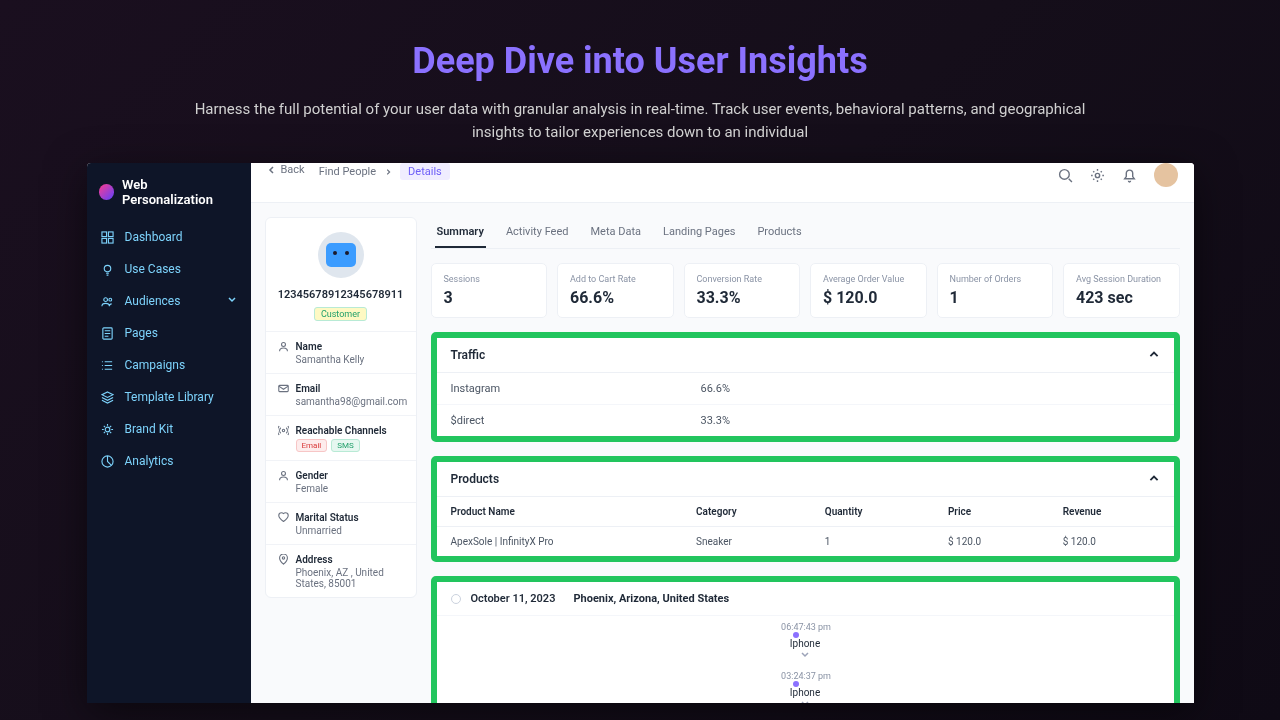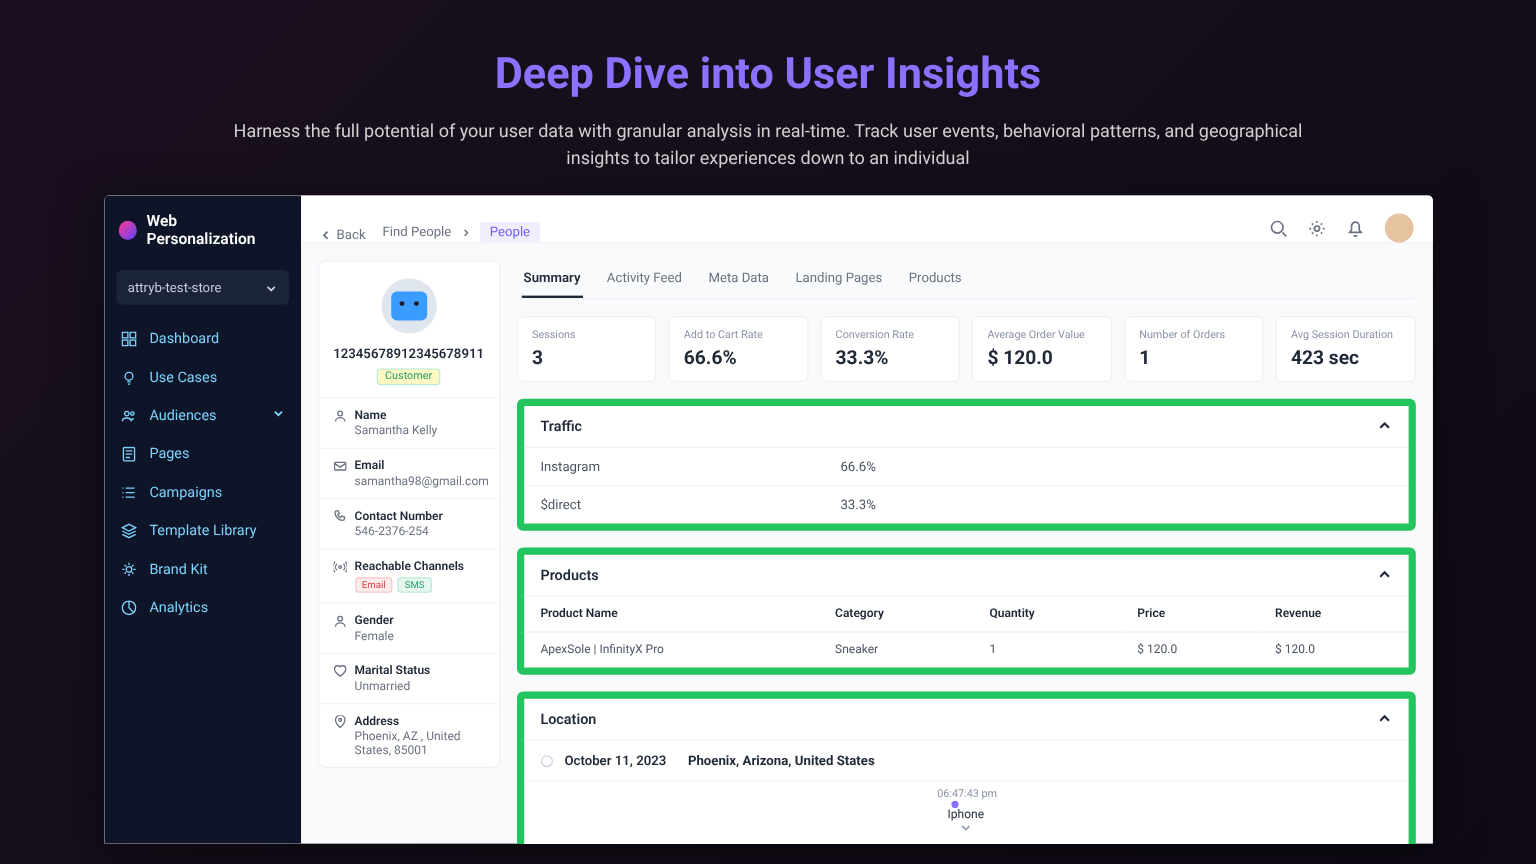--- a/index.html
+++ b/index.html
@@ -10,21 +10,21 @@
 .app { display: flex; width: 1107px; height: 540px; margin: 0 auto; background: #fff; border-radius: 4px 4px 0 0; overflow: hidden; box-shadow: 0 10px 40px rgba(0,0,0,0.5); }
 .sidebar { width: 164px; background: #0e1528; color: #9ca3b8; display: flex; flex-direction: column; font-size: 12px; }
 .brand { display: flex; align-items: center; gap: 8px; padding: 14px 12px; color: #fff; font-weight: 600; font-size: 13px; }
 .brand-icon { width: 16px; height: 16px; background: linear-gradient(135deg,#ff3b8f,#5b42ff); border-radius: 50%; }
 .store-select { margin: 4px 10px 12px; background: #1c2438; border-radius: 5px; padding: 8px 10px; display: flex; justify-content: space-between; align-items: center; cursor: pointer; color: #c5cce0; font-size: 11px; }
 .nav { flex: 1; }
 .nav-item { display: flex; gap: 10px; padding: 9px 14px; cursor: pointer; color: #7dd3fc; font-size: 12px; }
 .nav-icon { width: 14px; height: 14px; display: flex; align-items: center; justify-content: center; }
 .nav-item .chev { margin-left: auto; }
 .main { flex: 1; display: flex; flex-direction: column; background: #f9fafc; }
-.topbar { background: #fff; height: 40px; display: flex; align-items: flex-end; padding: 0 16px; border-bottom: 1px solid #edf0f5; }
+.topbar { background: #fff; height: 40px; display: flex; align-items: flex-start; padding: 0 16px; border-bottom: 1px solid #edf0f5; }
 .back { display: flex; align-items: center; gap: 4px; font-size: 11px; color: #6b7280; cursor: pointer; }
 .crumbs { margin-left: 14px; font-size: 11px; color: #6b7280; display: flex; align-items: center; gap: 8px; }
 .crumb-active { color: #6d5ef7; background: #f0edff; padding: 2px 8px; border-radius: 3px; }
 .topbar-right { margin-left: auto; display: flex; align-items: center; gap: 16px; }
 .top-icon { width: 16px; height: 16px; cursor: pointer; color: #6b7280; display: flex; align-items: center; justify-content: center; }
 .avatar-small { width: 24px; height: 24px; border-radius: 50%; background: #e5c3a0; cursor: pointer; }
 .content { flex: 1; display: flex; overflow: hidden; }
 .profile-col { width: 180px; padding: 14px; }
 .profile-card { background: #fff; border-radius: 6px; border: 1px solid #edf0f5; overflow: hidden; }
 .profile-head { text-align: center; padding: 14px 8px 10px; }
@@ -76,28 +76,20 @@
   <h1>Deep Dive into User Insights</h1>
   <p>Harness the full potential of your user data with granular analysis in real-time. Track user events, behavioral patterns, and geographical insights to tailor experiences down to an individual</p>
 </div>
 
 <div class="app">
   <aside class="sidebar">
     <div class="brand">
       <span class="brand-icon"></span>
       <span>Web Personalization</span>
     </div>
-    <div class="store-select">
-      <span>attryb-test-store</span>
-      <span>
-          <svg width="10" height="10" viewBox="0 0 10 10" fill="none" stroke="currentColor" stroke-width="1.5">
-            <path d="M2 4l3 3 3-3"></path>
-          </svg>
-        </span>
-    </div>
     <nav class="nav">
       <div class="nav-item">
           <span class="nav-icon">
             <svg width="13" height="13" viewBox="0 0 14 14" fill="none" stroke="currentColor" stroke-width="1.2">
               <rect x="1" y="1" width="5" height="5"></rect>
               <rect x="8" y="1" width="5" height="5"></rect>
               <rect x="1" y="8" width="5" height="5"></rect>
               <rect x="8" y="8" width="5" height="5"></rect>
             </svg>
           </span>
@@ -179,21 +171,21 @@
         <svg width="10" height="10" viewBox="0 0 10 10" fill="none" stroke="currentColor" stroke-width="1.5">
             <path d="M6 2L3 5l3 3"></path>
           </svg>
         <span>Back</span>
       </div>
       <div class="crumbs">
         <span>Find People</span>
         <svg width="8" height="8" viewBox="0 0 10 10" fill="none" stroke="currentColor" stroke-width="1.5">
             <path d="M4 2l3 3-3 3"></path>
           </svg>
-        <span class="crumb-active">People</span>
+        <span class="crumb-active">Details</span>
       </div>
       <div class="topbar-right">
         <span class="top-icon">
             <svg width="15" height="15" viewBox="0 0 14 14" fill="none" stroke="currentColor" stroke-width="1.3">
               <circle cx="6" cy="6" r="4.5"></circle>
               <path d="M10 10l3 3"></path>
             </svg>
           </span>
         <span class="top-icon">
             <svg width="15" height="15" viewBox="0 0 14 14" fill="none" stroke="currentColor" stroke-width="1.3">
@@ -237,31 +229,20 @@
                 <div class="prow-h">
                   <span class="picon">
                     <svg width="11" height="11" viewBox="0 0 14 14" fill="none" stroke="currentColor" stroke-width="1.4">
                       <rect x="1" y="3" width="12" height="8" rx="1"></rect>
                       <path d="M1 4l6 4 6-4"></path>
                     </svg>
                   </span>
                   <span>Email</span>
                 </div>
                 <div class="prow-v">samantha98@gmail.com</div>
-              </div>
-            <div class="prow">
-                <div class="prow-h">
-                  <span class="picon">
-                    <svg width="11" height="11" viewBox="0 0 14 14" fill="none" stroke="currentColor" stroke-width="1.4">
-                      <path d="M3 1l2 0 1 3-1.5 1c.5 1.5 1.5 2.5 3 3l1-1.5 3 1v2c0 1-1 1.5-2 1.5-4 0-8-4-8-8C1.5 2 2 1 3 1z"></path>
-                    </svg>
-                  </span>
-                  <span>Contact Number</span>
-                </div>
-                <div class="prow-v">546-2376-254</div>
               </div>
             <div class="prow">
                 <div class="prow-h">
                   <span class="picon">
                     <svg width="11" height="11" viewBox="0 0 14 14" fill="none" stroke="currentColor" stroke-width="1.4">
                       <circle cx="7" cy="7" r="1.5"></circle>
                       <path d="M3.5 3.5a5 5 0 0 0 0 7M10.5 3.5a5 5 0 0 1 0 7M1.5 1.5a8 8 0 0 0 0 11M12.5 1.5a8 8 0 0 1 0 11"></path>
                     </svg>
                   </span>
                   <span>Reachable Channels</span>
@@ -386,26 +367,20 @@
               <td>Sneaker</td>
               <td>1</td>
               <td>$ 120.0</td>
               <td>$ 120.0</td>
             </tr>
               </tbody>
           </table>
         </div>
 
         <div class="panel">
-          <div class="panel-head">
-              <span>Location</span>
-              <svg width="12" height="12" viewBox="0 0 10 10" fill="none" stroke="currentColor" stroke-width="1.5">
-                <path d="M2 6l3-3 3 3"></path>
-              </svg>
-            </div>
           <div class="loc-head-row">
             <span class="radio"></span>
             <span class="loc-date">October 11, 2023</span>
             <span class="loc-place">Phoenix, Arizona, United States</span>
           </div>
           <div class="loc-time-row">
               <span class="loc-time">06:47:43 pm</span>
               <span class="loc-dot"></span>
               <span class="loc-device">Iphone</span>
               <span class="loc-chev">

